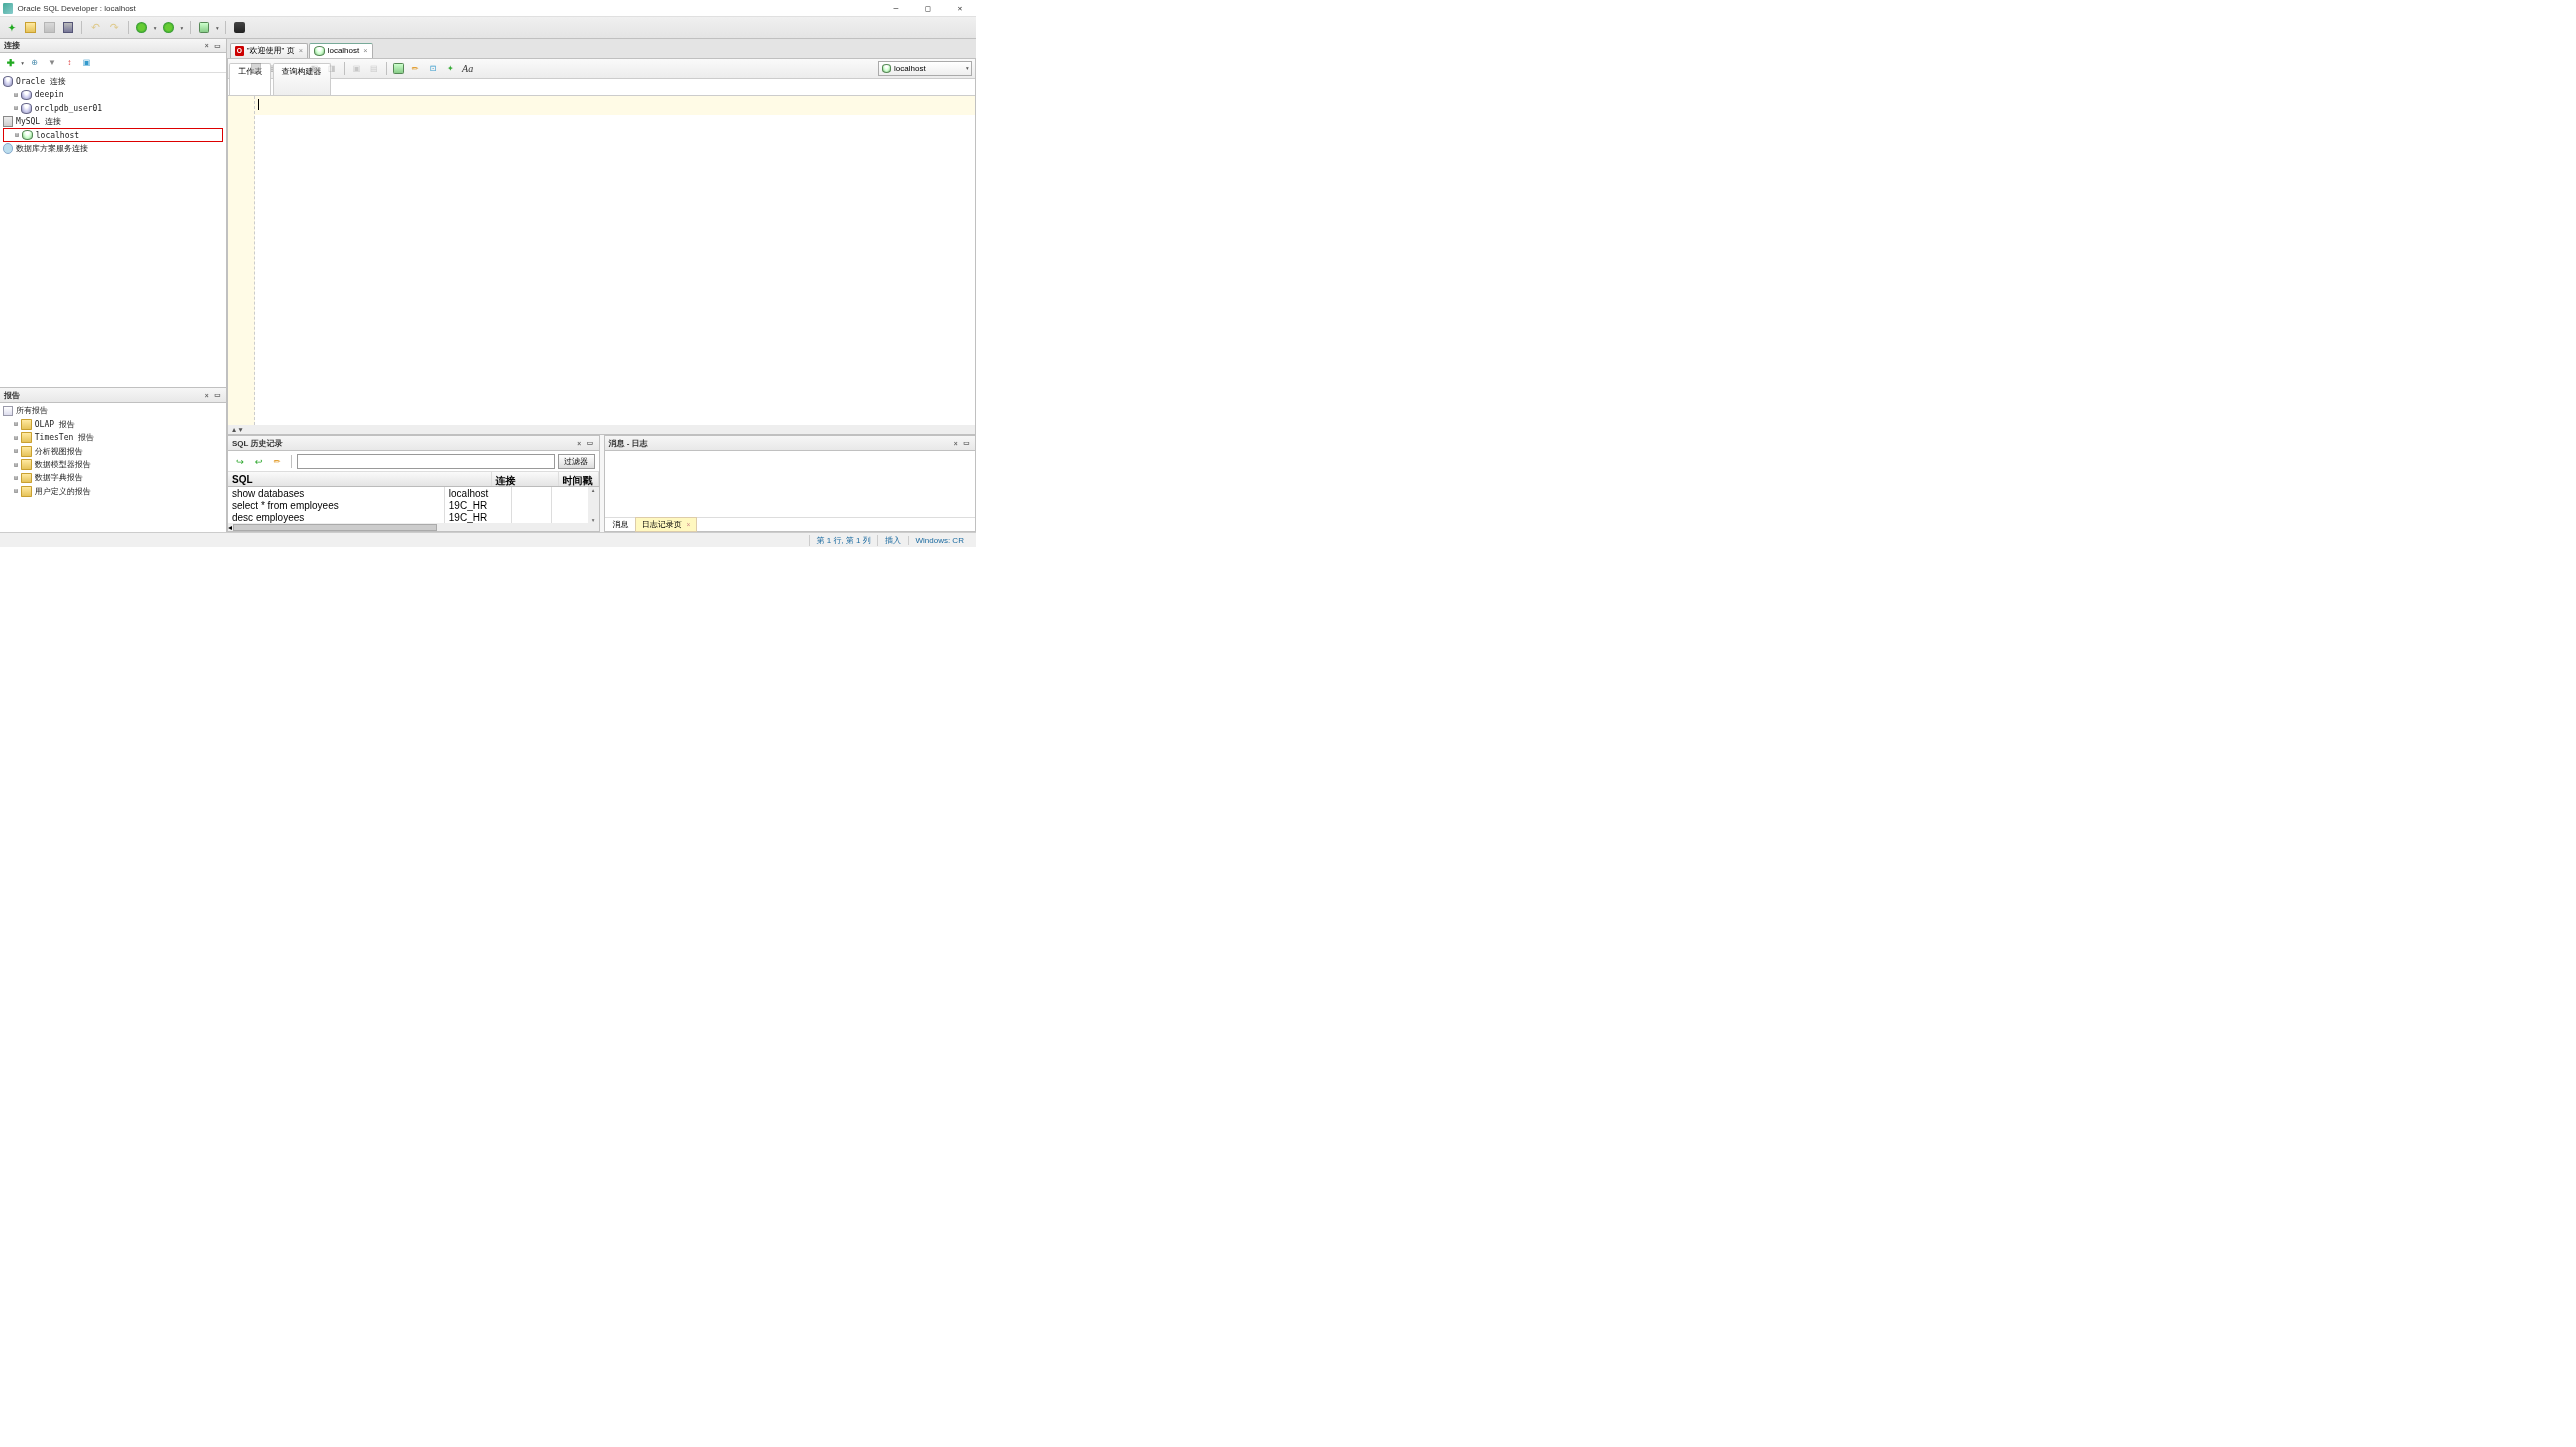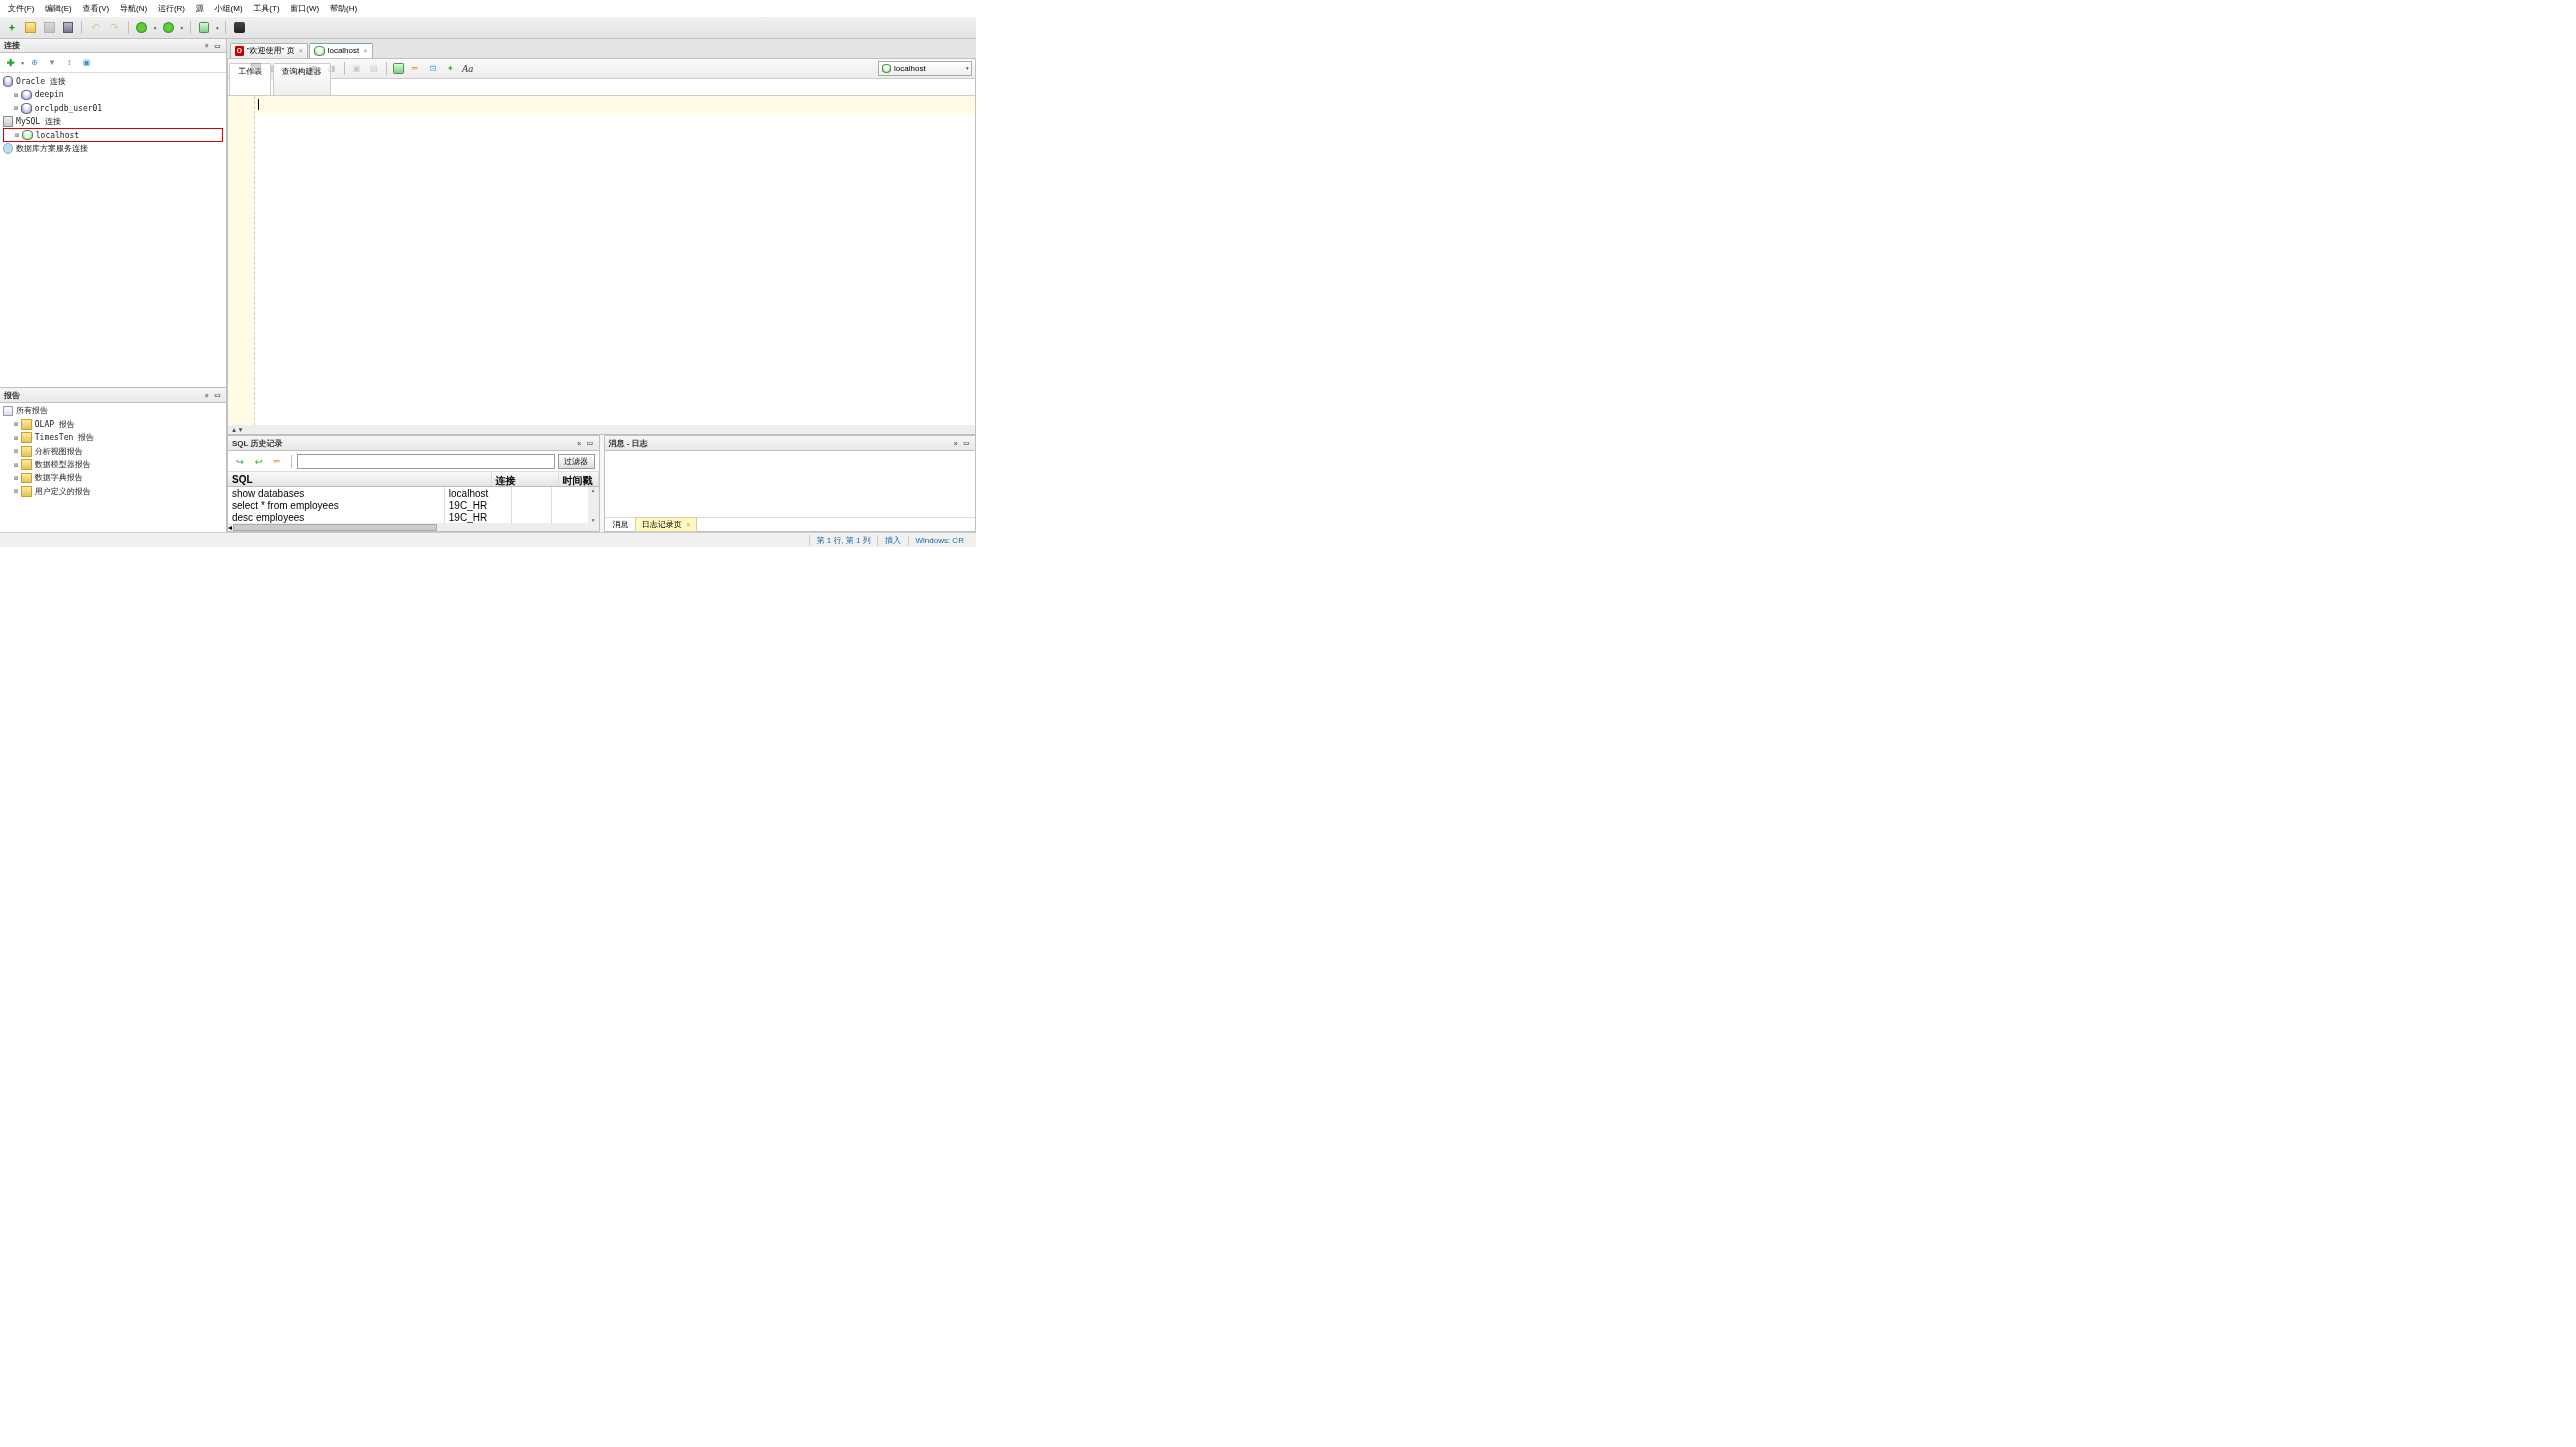--- a/index.html
+++ b/index.html
@@ -125,33 +125,30 @@
 .ico-stop { background: #999; border: 0.7px solid #666; }
 .ico-aa { font-family: serif; font-style: italic; font-size: 10px; color: #333; }
 .ico-green-arr { color: #3a3; font-size: 9.4px; }
 .ico-pencil { color: #d80; font-size: 8px; transform: rotate(-45deg); }
 </style>
 </head>
 <body>
 
 <div class="window">
 
-
-  <div class="menubar">
-    <div class="menuitem">文件(F)</div>
-    <div class="menuitem">编辑(E)</div>
-    <div class="menuitem">查看(V)</div>
-    <div class="menuitem">导航(N)</div>
-    <div class="menuitem">运行(R)</div>
-    <div class="menuitem">源</div>
-    <div class="menuitem">小组(M)</div>
-    <div class="menuitem">工具(T)</div>
-    <div class="menuitem">窗口(W)</div>
-    <div class="menuitem">帮助(H)</div>
+  <div class="titlebar">
+    <div class="app-icon"></div>
+    <div class="title">Oracle SQL Developer : localhost</div>
+    <div class="winbtns">
+      <div class="winbtn">—</div>
+      <div class="winbtn">□</div>
+      <div class="winbtn">✕</div>
+    </div>
   </div>
+
 
   <div class="toolbar">
     <div class="tb-btn">
         <span class="ico-new">✦</span>
       </div>
     <div class="tb-btn">
         <span class="ico ico-open"></span>
       </div>
     <div class="tb-btn disabled">
         <span class="ico ico-save"></span>

